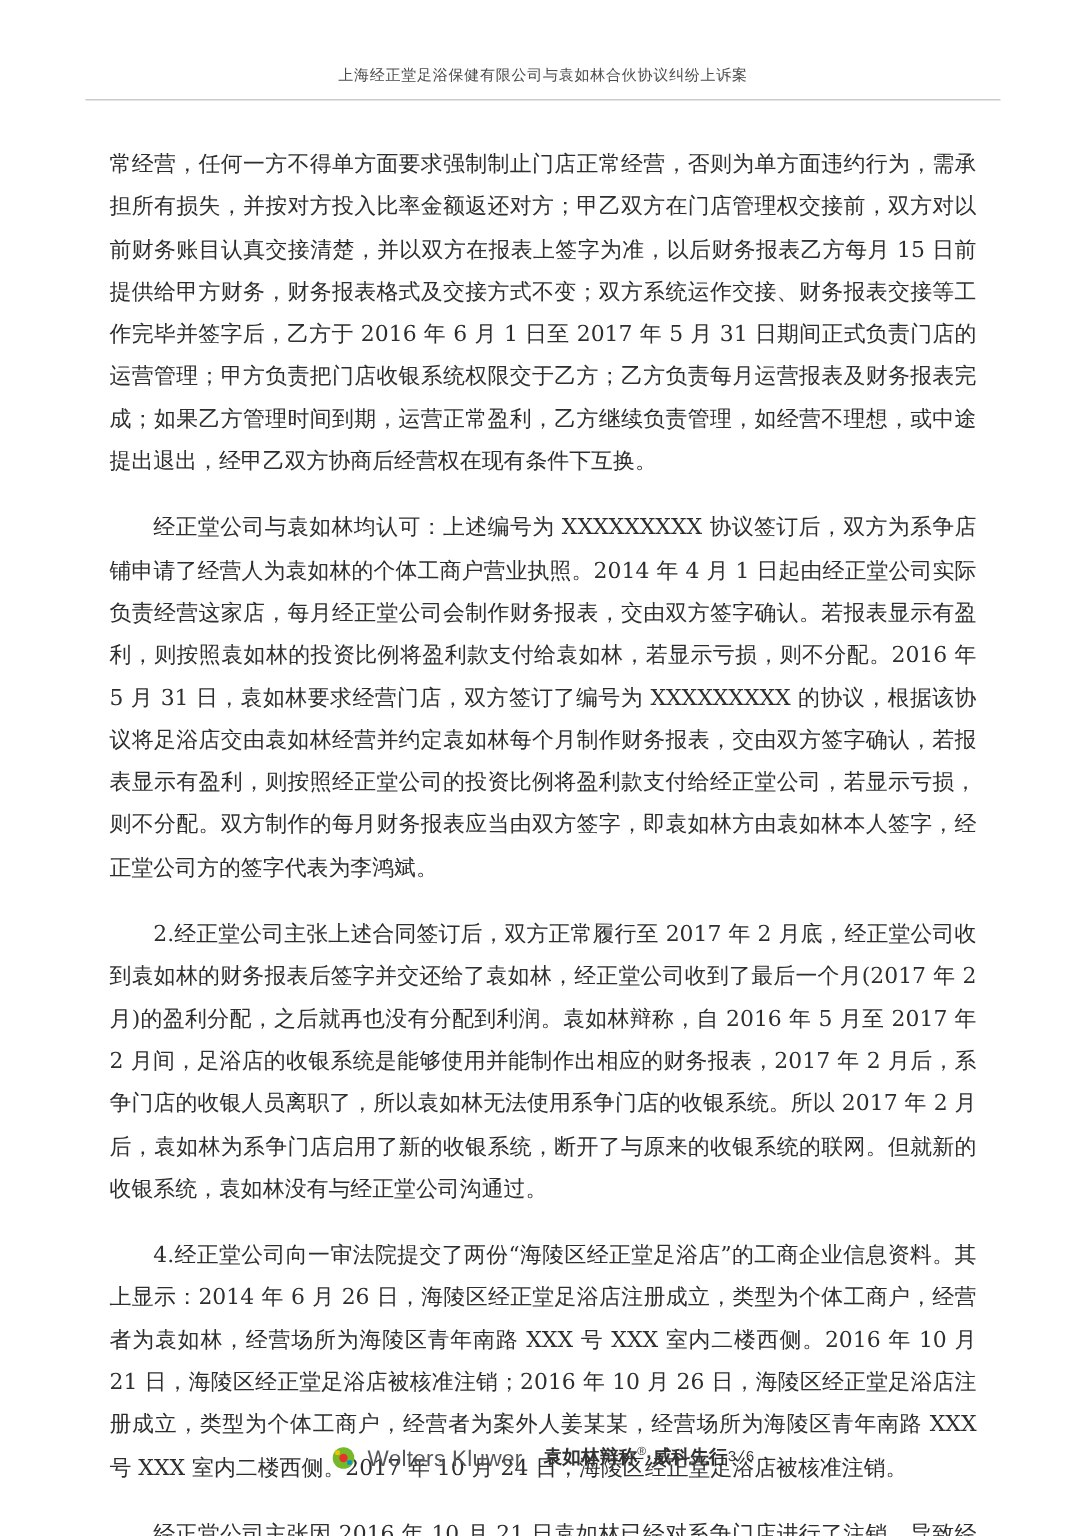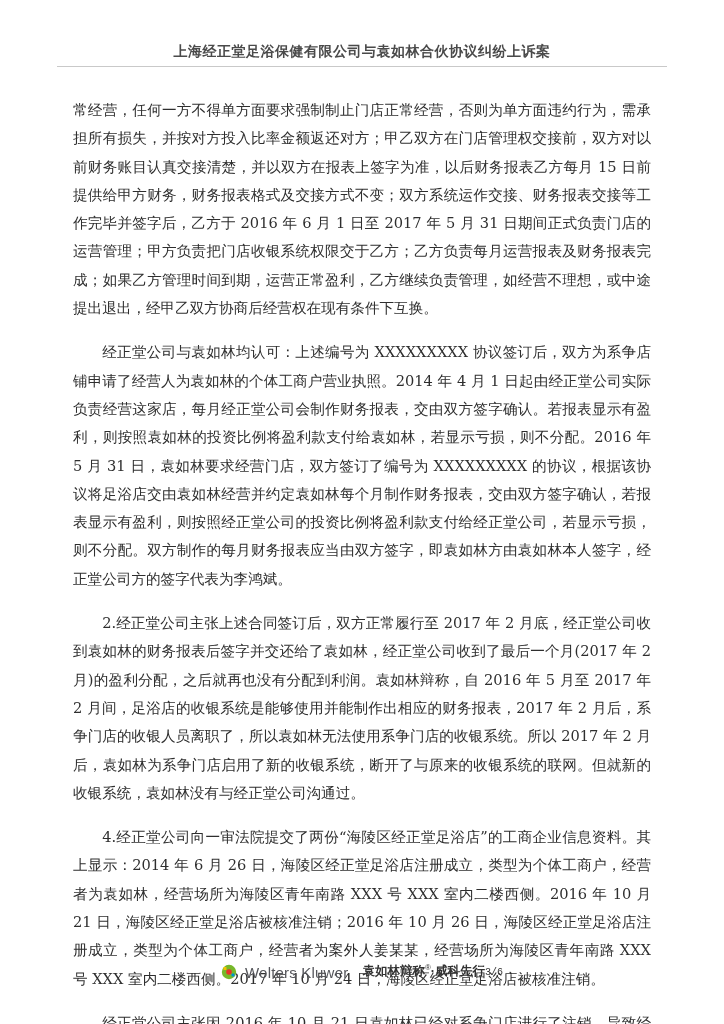--- a/index.html
+++ b/index.html
@@ -16,22 +16,22 @@
     font-family: "DejaVu Serif", "Liberation Serif", serif;
   }
   .doc-header {
     position: absolute;
     top: 43px;
     left: 57px;
     width: 610px;
     text-align: center;
   }
   .doc-title {
-    font-size: 14px;
-    font-weight: 700;
+    font-size: 10px;
+    font-weight: 400;
     color: #4a4a4a;
     letter-spacing: 0.5px;
     line-height: 16px;
   }
   .header-rule {
     position: absolute;
     top: 66px;
     left: 57px;
     width: 610px;
     height: 1px;

